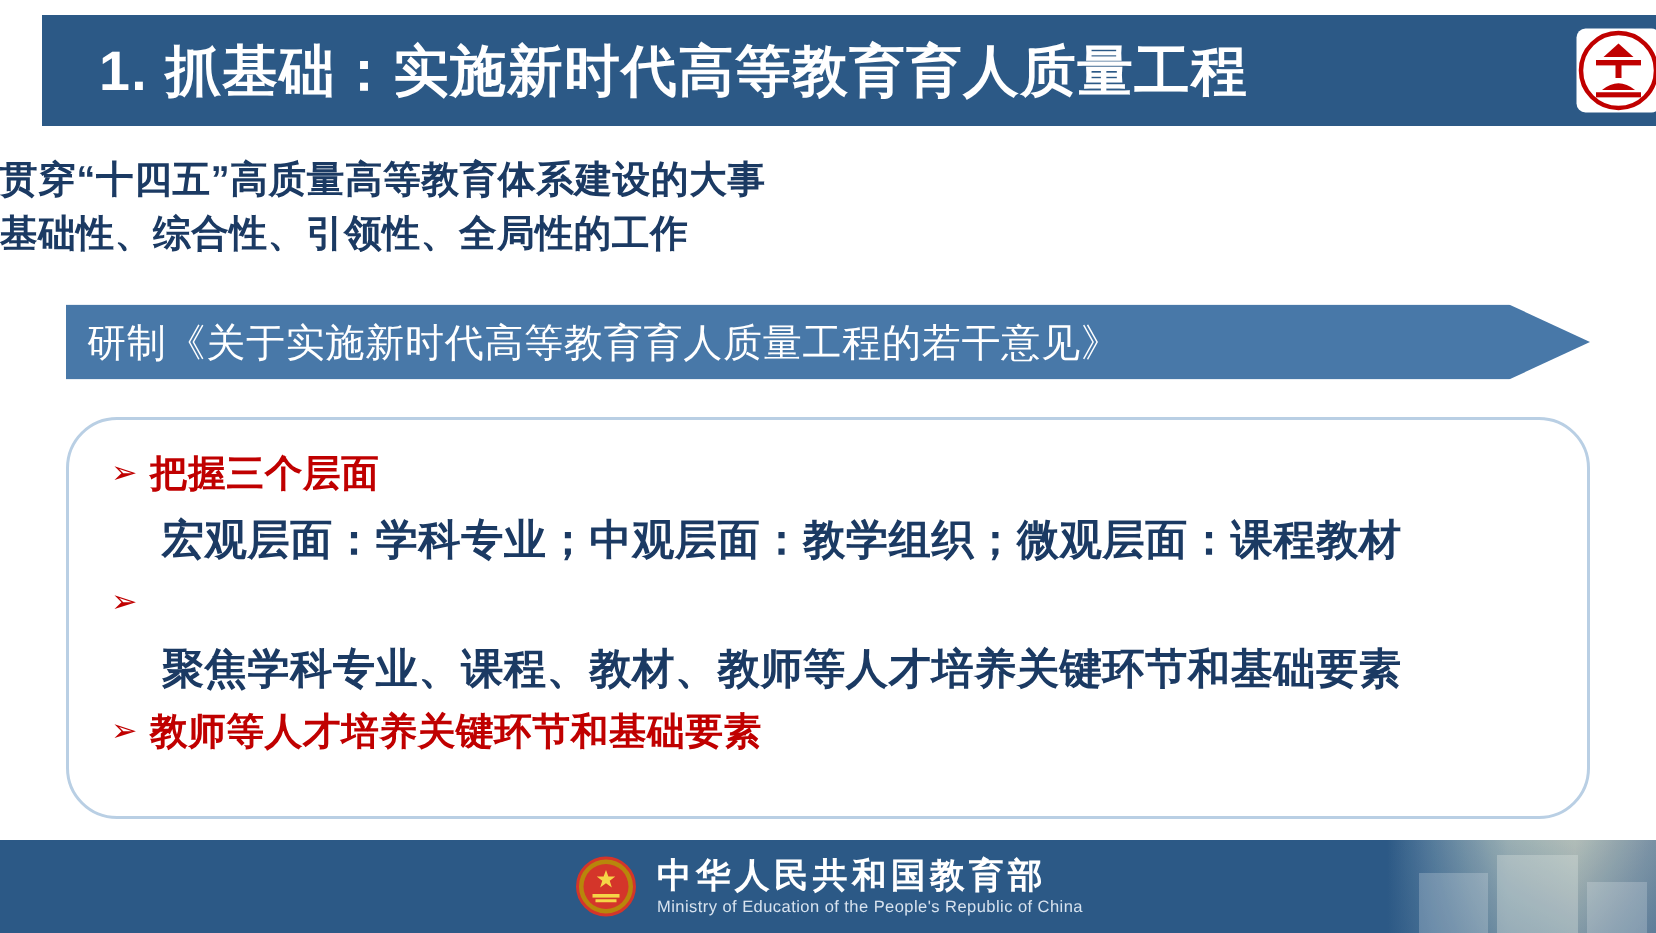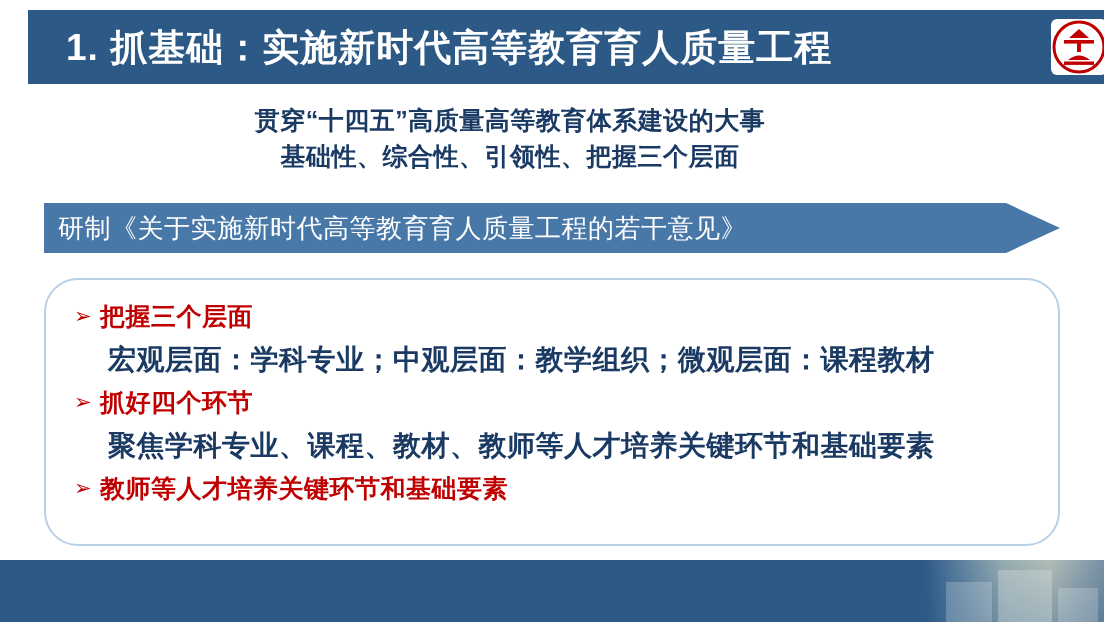--- a/index.html
+++ b/index.html
@@ -42,21 +42,21 @@
     flex: 0 0 auto;
     margin-right: 4px;
   }
   .emblem svg { display: block; }
 
   
   .subtitle {
     position: absolute;
     left: 0; top: 102px;
     width: 1020px;
-    text-align: center;
+    text-align: left;
     color: #1b3a63;
     font-size: 25px;
     font-weight: bold;
     line-height: 36px;
   }
   .subtitle div { letter-spacing: 0.5px; }
 
   
   .banner-wrap {
     position: absolute;
@@ -190,52 +190,66 @@
         <rect x="13" y="21" width="30" height="3.6" fill="#c00000"></rect>
         <rect x="26" y="24" width="4" height="9" fill="#c00000"></rect>
         <path d="M17 41 q11 -9 22 0 z" fill="#c00000"></path>
         <rect x="13" y="42.5" width="30" height="3.4" fill="#c00000"></rect>
       </svg>
     </div>
   </div>
 
   <div class="subtitle">
     <div>贯穿“十四五”高质量高等教育体系建设的大事</div>
-    <div>基础性、综合性、引领性、把握三个层面</div>
+    <div>基础性、综合性、引领性、全局性的工作</div>
   </div>
 
   <div class="banner-wrap">
     <div class="banner">
       <span class="banner-text">研制《关于实施新时代高等教育育人质量工程的若干意见》</span>
     </div>
   </div>
 
   <div class="content-box">
 
     <div class="bullet-row">
       <span class="arrow-icon">➢</span>
       <span class="bullet-head">把握三个层面</span>
     </div>
     <div class="sub-line">宏观层面：学科专业；中观层面：教学组织；微观层面：课程教材</div>
 
     <div class="bullet-row">
       <span class="arrow-icon">➢</span>
-      <span class="bullet-head">抓好四个环节</span>
     </div>
     <div class="sub-line">聚焦学科专业、课程、教材、教师等人才培养关键环节和基础要素</div>
 
     <div class="bullet-row">
       <span class="arrow-icon">➢</span>
       <span class="bullet-head">教师等人才培养关键环节和基础要素</span>
     </div>
 
   </div>
 
   <div class="footer-bar-top"></div>
   <div class="footer">
+    <div class="footer-center">
+      <div class="footer-emblem">
+        <svg width="44" height="44" viewBox="0 0 44 44" aria-hidden="true">
+          <circle cx="22" cy="22" r="19" fill="#b8860b" stroke="#d4352a" stroke-width="2"></circle>
+          <circle cx="22" cy="22" r="15" fill="#d4352a"></circle>
+          <polygon points="22,11 23.6,15.4 28.2,15.4 24.5,18.2 25.9,22.6 22,19.9 18.1,22.6 19.5,18.2 15.8,15.4 20.4,15.4" fill="#f5d547"></polygon>
+          <rect x="13" y="27" width="18" height="2.4" fill="#f5d547"></rect>
+          <rect x="15" y="30.5" width="14" height="2" fill="#f5d547"></rect>
+        </svg>
+      </div>
+      <div class="footer-texts">
+        <div class="footer-cn">中华人民共和国教育部</div>
+        <div class="footer-en">Ministry of Education of the People's Republic of China</div>
+      </div>
+    </div>
     <div class="footer-photo">
       <span class="b1"></span>
         <span class="b2"></span>
         <span class="b3"></span>
     </div>
   </div>
 
 </div>
 
 </body></html>

